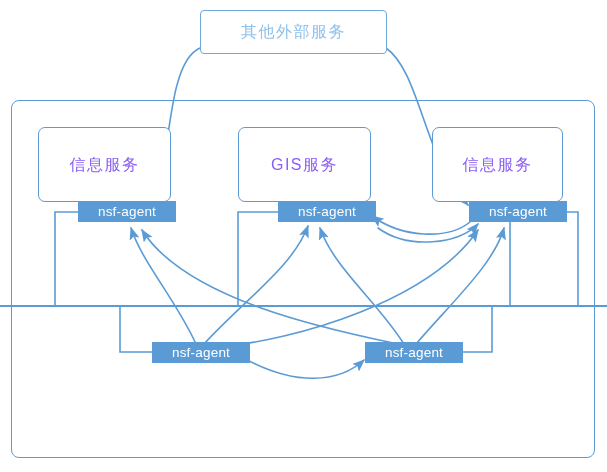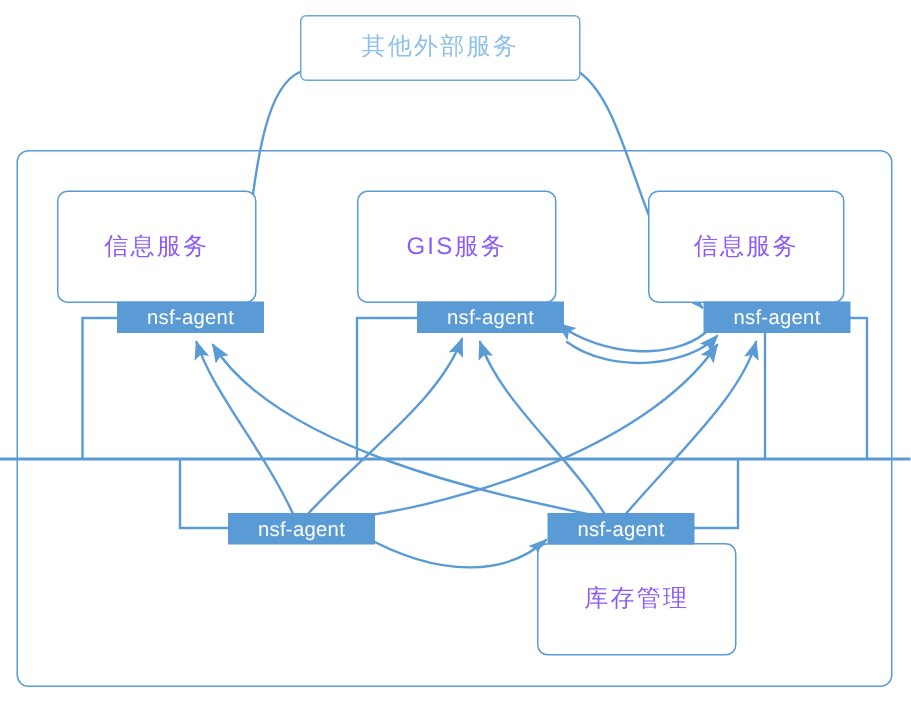--- a/index.html
+++ b/index.html
@@ -141,17 +141,14 @@
     <span class="lbl">nsf-agent</span>
   </div>
 
   <div class="node agent" style="left:152px;top:342px;width:98px;height:21px;">
     <span class="lbl">nsf-agent</span>
   </div>
 
   <div class="node agent" style="left:365px;top:342px;width:98px;height:21px;">
     <span class="lbl">nsf-agent</span>
   </div>
-  <div class="node card" style="left:358px;top:362px;width:133px;height:75px;">
-    <span class="lbl">库存管理</span>
-  </div>
 
 </div>
 
 </body></html>

